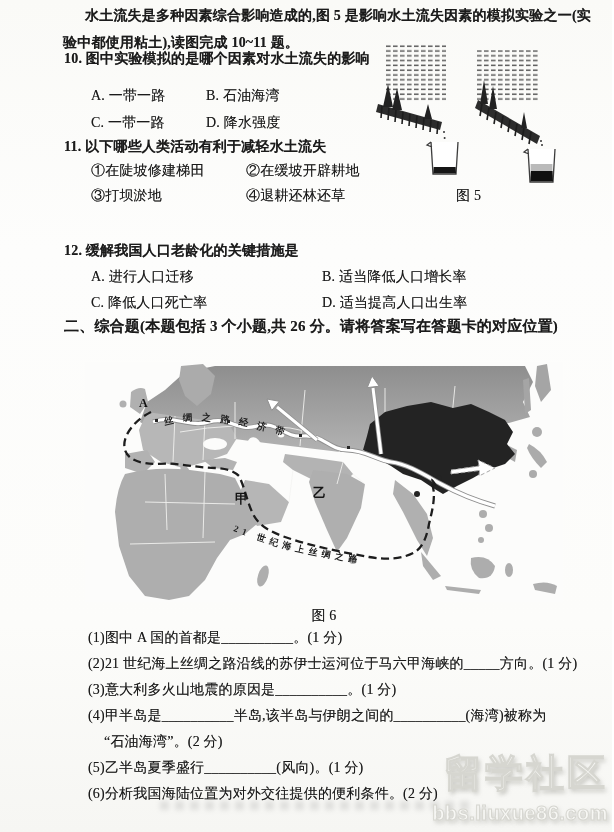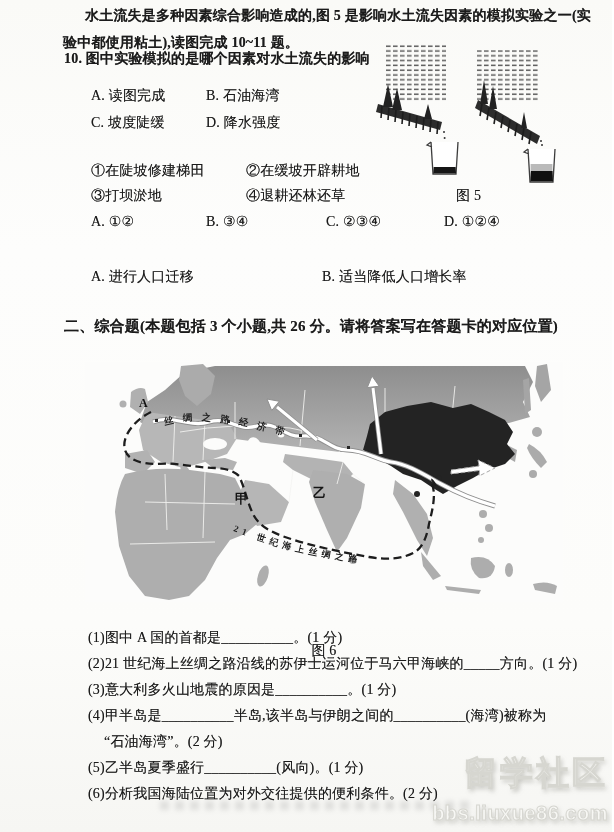--- a/index.html
+++ b/index.html
@@ -23,76 +23,76 @@
   #q11stem{top:137px;left:64px}
   #q11r1{top:161px}#q11r2{top:186px}
   #fig5cap{top:186px;left:456px}
   #q11r3{top:212px}
   #q12stem{top:241px;left:64px}
   #q12r1{top:267px}#q12r2{top:293px}
   #sec2{top:317px;left:64px;font-size:15px}
   #q13stem{top:342px;left:63px}
   #mapfig{position:absolute;left:85px;top:362px;width:478px;height:240px;}
   #fig5{position:absolute;left:372px;top:44px;width:240px;height:152px;}
-  #fig6cap{top:641px;left:85px;width:478px;text-align:center}
+  #fig6cap{top:606px;left:85px;width:478px;text-align:center}
   #sq1{top:628px;left:88px}
   #sq2{top:654px;left:88px}
   #sq3{top:680px;left:88px}
   #sq4{top:706px;left:88px}
   #sq4b{top:732px;left:104px}
   #sq5{top:758px;left:88px}
   #sq6{top:784px;left:88px}
   .wm{position:absolute;right:4px;top:753px;text-align:right;
       font-family:"Liberation Sans","DejaVu Sans",sans-serif;
       color:#f7f7f4;-webkit-text-stroke:1px #d6d6d0;
       text-shadow:2px 3px 4px rgba(155,155,148,.55);}
-  .wm-title{font-size:33px;font-weight:bold;letter-spacing:3px;line-height:40px;}
+  .wm-title{font-size:38px;font-weight:bold;letter-spacing:3px;line-height:40px;}
   .wm-url{font-size:20px;font-weight:bold;letter-spacing:.5px;line-height:20px;margin-top:10px;}
   .smudge{position:absolute;top:801px;left:160px;width:310px;height:9px;opacity:.22;
       background:repeating-linear-gradient(90deg,#8a8a8a 0 9px,transparent 9px 15px);
       filter:blur(2.5px);}
   svg text{font-family:"Liberation Serif","DejaVu Serif",serif;}
 </style>
 </head>
 <body>
 
 <div class="page">
 
   <div class="t b" id="intro1">水土流失是多种因素综合影响造成的,图 5 是影响水土流失因素的模拟实验之一(实</div>
   <div class="t b" id="intro2">验中都使用粘土),读图完成 10~11 题。</div>
 
   <div class="t b" id="q10stem">10. 图中实验模拟的是哪个因素对水土流失的影响</div>
   <div class="t row" id="q10r1">
-    <span class="cA">A. 读图完成</span>
+    <span class="cA">A. 一带一路</span>
     <span class="cB">B. 石油海湾</span>
   </div>
   <div class="t row" id="q10r2">
-    <span class="cA">C. 坡度陡缓</span>
+    <span class="cA">C. 一带一路</span>
     <span class="cB">D. 降水强度</span>
   </div>
 
+  <div class="t b" id="q11stem">11. 以下哪些人类活动有利于减轻水土流失</div>
   <div class="t row" id="q11r2">
     <span class="cA">③打坝淤地</span>
     <span class="c2">④退耕还林还草</span>
   </div>
   <div class="t row" id="q11r1">
     <span class="cA">①在陡坡修建梯田</span>
     <span class="c2">②在缓坡开辟耕地</span>
   </div>
   <div class="t" id="fig5cap">图 5</div>
-  <div class="t row" id="q11r3">
-    <span class="cA">A. ①②</span>
-    <span class="cB">B. ③④</span>
-    <span class="cC">C. ②③④</span>
-    <span class="cD">D. ①②④</span>
-  </div>
-
+
+  <div class="t b" id="q12stem">12. 缓解我国人口老龄化的关键措施是</div>
   <div class="t row" id="q12r1">
     <span class="cA">A. 进行人口迁移</span>
     <span class="cB2">B. 适当降低人口增长率</span>
+  </div>
+  <div class="t row" id="q12r2">
+    <span class="cA">C. 降低人口死亡率</span>
+    <span class="cB2">D. 适当提高人口出生率</span>
   </div>
 
   <div class="t b" id="sec2">二、综合题(本题包括 3 个小题,共 26 分。请将答案写在答题卡的对应位置)</div>
 
   <div id="fig5">
     <svg width="240" height="152" viewBox="0 0 240 152">
       <defs>
         <pattern id="rain" width="7" height="4.8" patternUnits="userSpaceOnUse">
           <path d="M0,2.2 H4.6" stroke="#474747" stroke-width="1.5"></path>
         </pattern>

